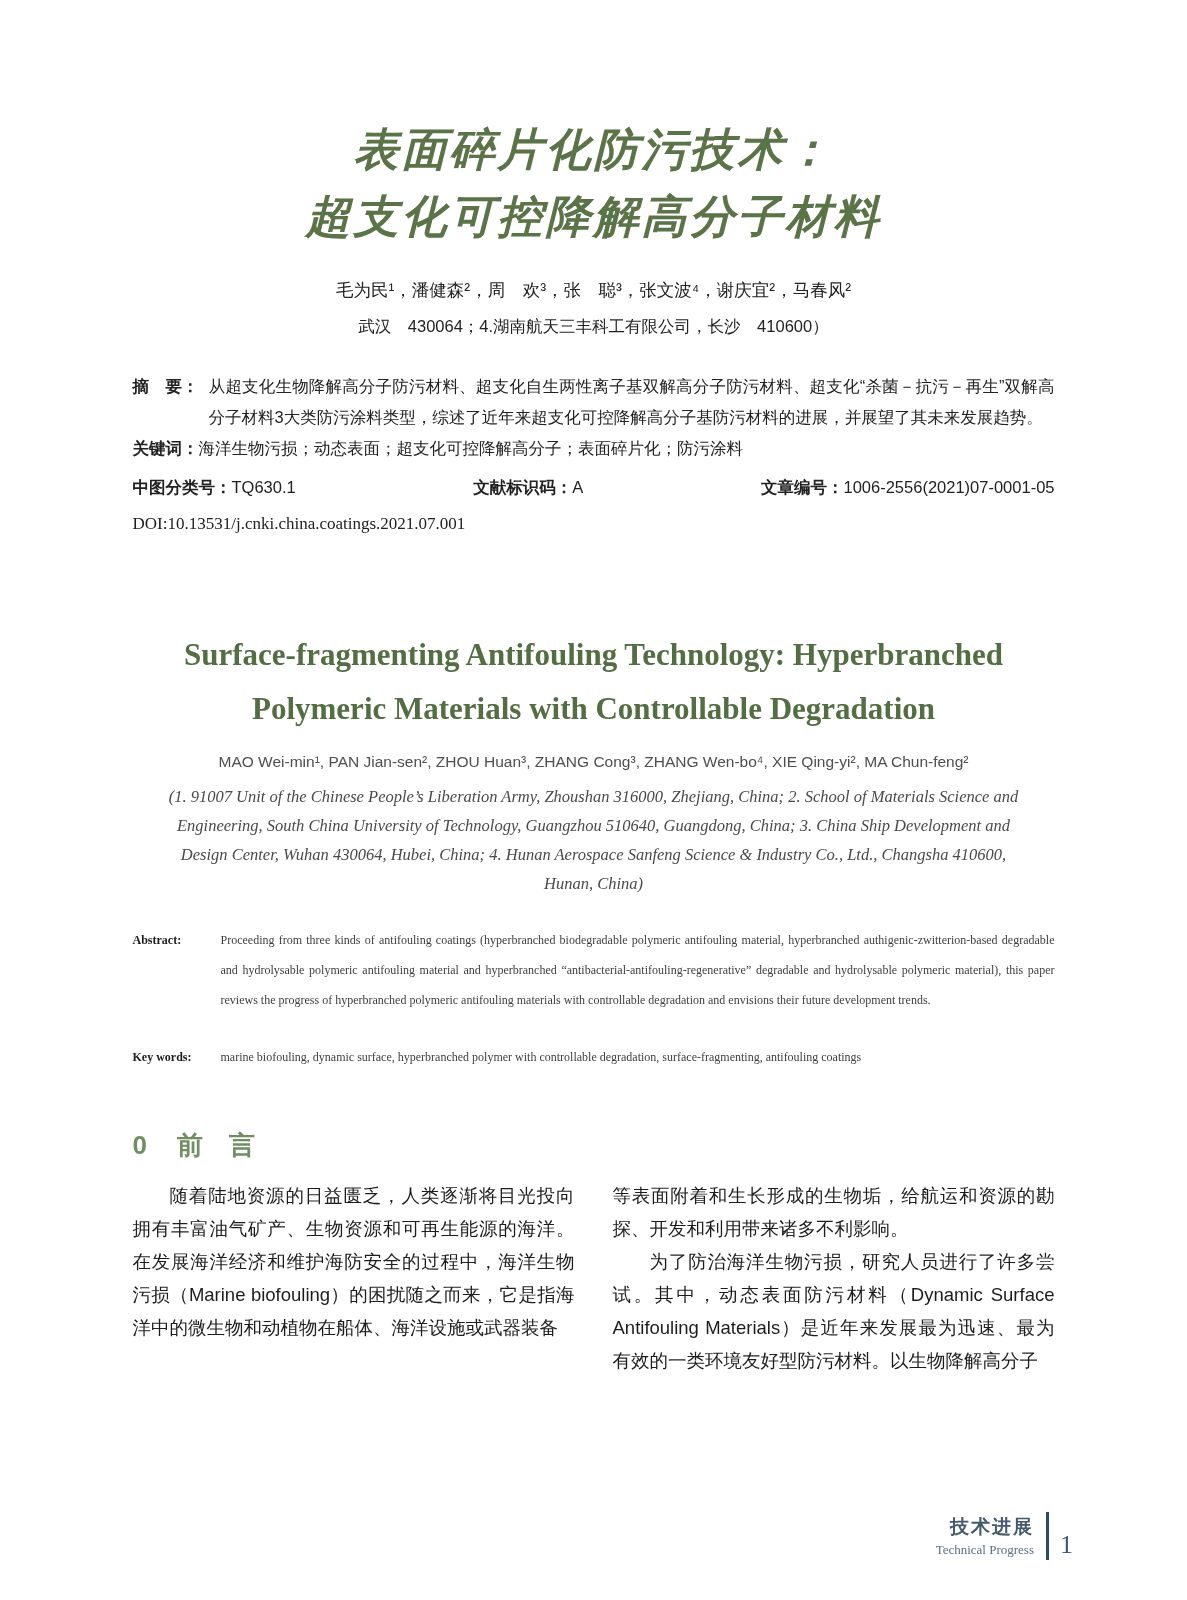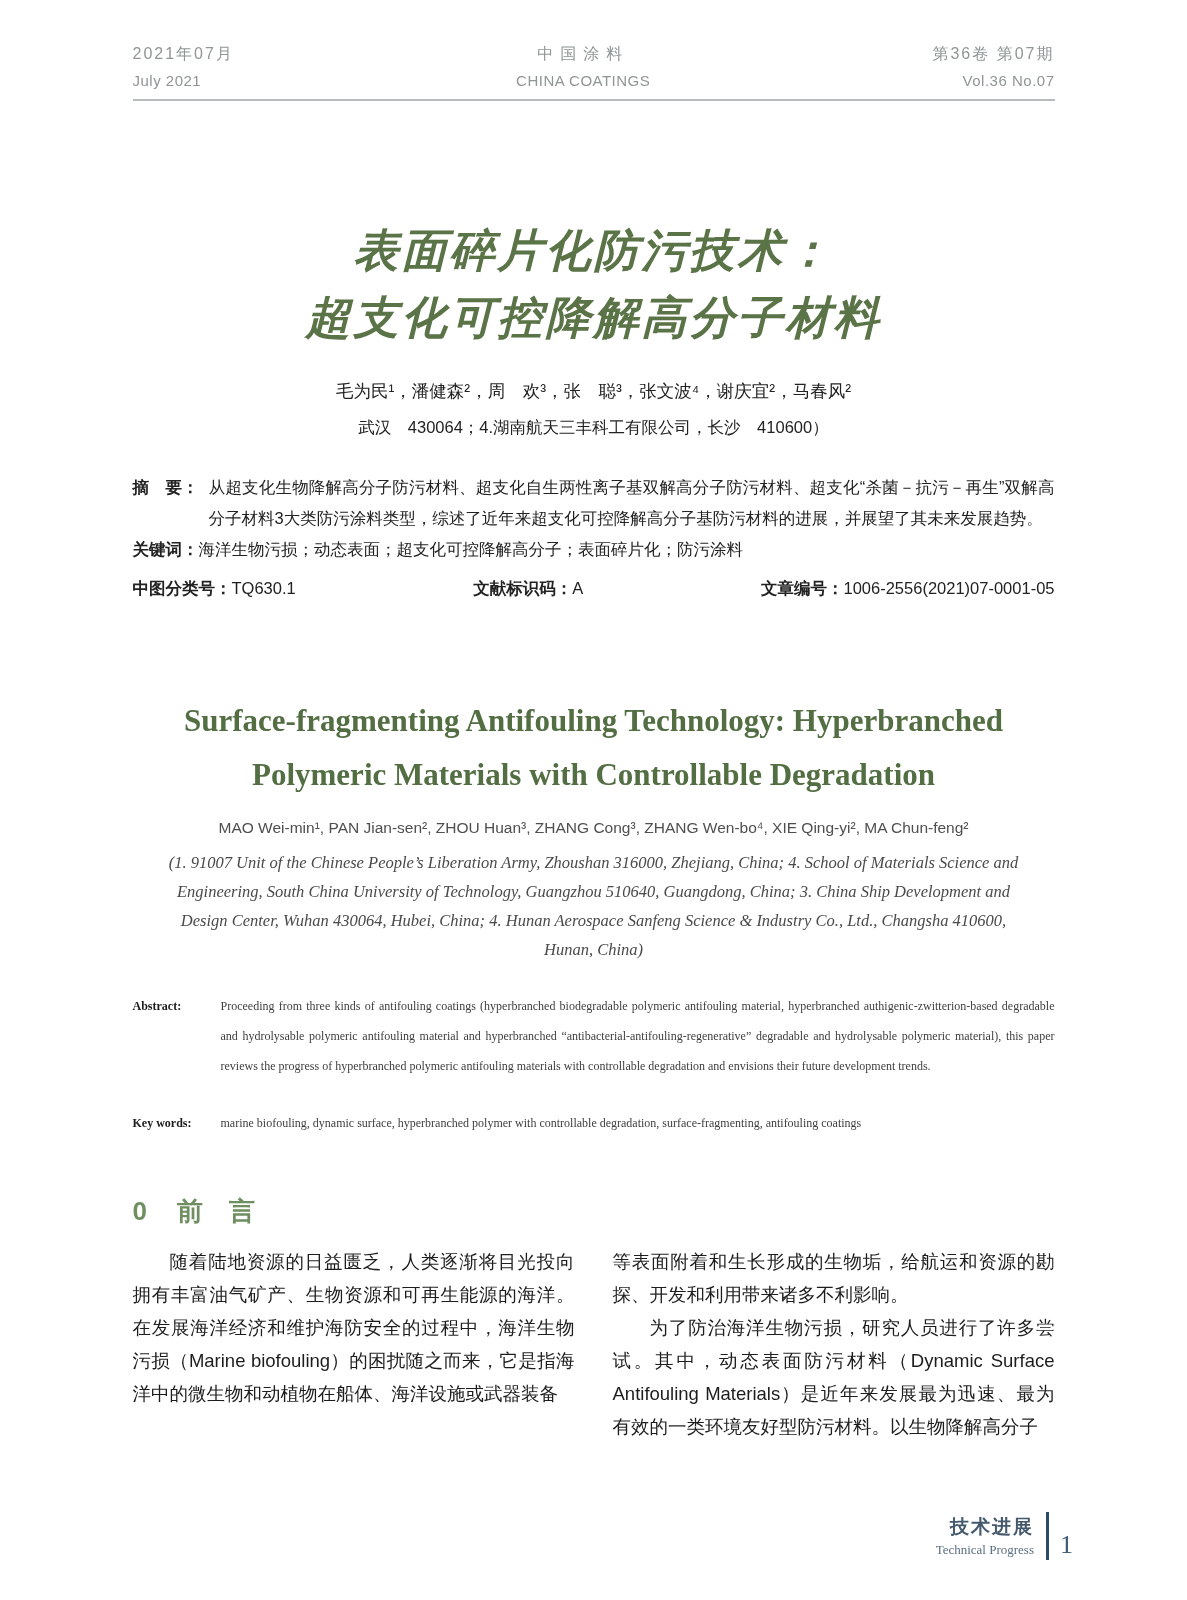--- a/index.html
+++ b/index.html
@@ -86,63 +86,50 @@
   .pf-en { font-size:13px; font-family:"Liberation Serif", serif; color:#5a6f82; margin-top:2px; }
   .pf-bar { width:3px; height:48px; background:#2e4b66; margin-right:11px; }
   .pf-num { font-size:26px; font-family:"Liberation Serif", serif; color:#3f5a77; align-self:flex-end; }
 </style>
 </head>
 <body>
 
 <div class="page">
   <div class="content">
 
-    <div class="journal-header">
-      <div class="jh-cell jh-left">
-        <div class="jh-zh">2021年07月</div>
-        <div class="jh-en">July 2021</div>
-      </div>
-      <div class="jh-cell jh-center">
-        <div class="jh-zh">中国涂料</div>
-        <div class="jh-en">CHINA COATINGS</div>
-      </div>
-      <div class="jh-cell jh-right">
-        <div class="jh-zh">第36卷 第07期</div>
-        <div class="jh-en">Vol.36  No.07</div>
-      </div>
-    </div>
 
     <h1 class="title-zh">
       <div>表面碎片化防污技术：</div>
       <div>超支化可控降解高分子材料</div>
     </h1>
 
     <div class="authors-zh">毛为民¹，潘健森²，周　欢³，张　聪³，张文波⁴，谢庆宜²，马春风²</div>
     <div class="affil-zh">
       <div>武汉　430064；4.湖南航天三丰科工有限公司，长沙　410600）</div>
     </div>
 
     <p class="abstract-zh"><span class="lbl">摘　要：</span><span>从超支化生物降解高分子防污材料、超支化自生两性离子基双解高分子防污材料、超支化“杀菌－抗污－再生”双解高分子材料3大类防污涂料类型，综述了近年来超支化可控降解高分子基防污材料的进展，并展望了其未来发展趋势。</span></p>
 
     <p class="keywords-zh"><span class="lbl">关键词：</span><span>海洋生物污损；动态表面；超支化可控降解高分子；表面碎片化；防污涂料</span></p>
 
     <div class="meta-row">
       <span><span class="lbl">中图分类号：</span><span>TQ630.1</span></span>
       <span><span class="lbl">文献标识码：</span><span>A</span></span>
       <span><span class="lbl">文章编号：</span><span>1006-2556(2021)07-0001-05</span></span>
     </div>
+    <div class="doi-line">DOI:10.13531/j.cnki.china.coatings.2021.07.001</div>
 
     <h2 class="title-en">
       <div>Surface-fragmenting Antifouling Technology: Hyperbranched</div>
       <div>Polymeric Materials with Controllable Degradation</div>
     </h2>
 
     <div class="authors-en">MAO Wei-min¹, PAN Jian-sen², ZHOU Huan³, ZHANG Cong³, ZHANG Wen-bo⁴, XIE Qing-yi², MA Chun-feng²</div>
     <div class="affil-en">
-      <div>(1. 91007 Unit of the Chinese People’s Liberation Army, Zhoushan 316000, Zhejiang, China; 4. School of Materials Science and</div>
+      <div>(1. 91007 Unit of the Chinese People’s Liberation Army, Zhoushan 316000, Zhejiang, China; 2. School of Materials Science and</div>
       <div>Engineering, South China University of Technology, Guangzhou 510640, Guangdong, China; 3. China Ship Development and</div>
       <div>Design Center, Wuhan 430064, Hubei, China; 4. Hunan Aerospace Sanfeng Science &amp; Industry Co., Ltd., Changsha 410600,</div>
       <div>Hunan, China)</div>
     </div>
 
     <p class="abstract-en"><span class="lbl">Abstract:</span><span>Proceeding from three kinds of antifouling coatings (hyperbranched biodegradable polymeric antifouling material, hyperbranched authigenic-zwitterion-based degradable and hydrolysable polymeric antifouling material and hyperbranched “antibacterial-antifouling-regenerative” degradable and hydrolysable polymeric material), this paper reviews the progress of hyperbranched polymeric antifouling materials with controllable degradation and envisions their future development trends.</span></p>
 
     <p class="abstract-en"><span class="lbl">Key words:</span><span>marine biofouling, dynamic surface, hyperbranched polymer with controllable degradation, surface-fragmenting, antifouling coatings</span></p>
 
     <div class="section-head">

